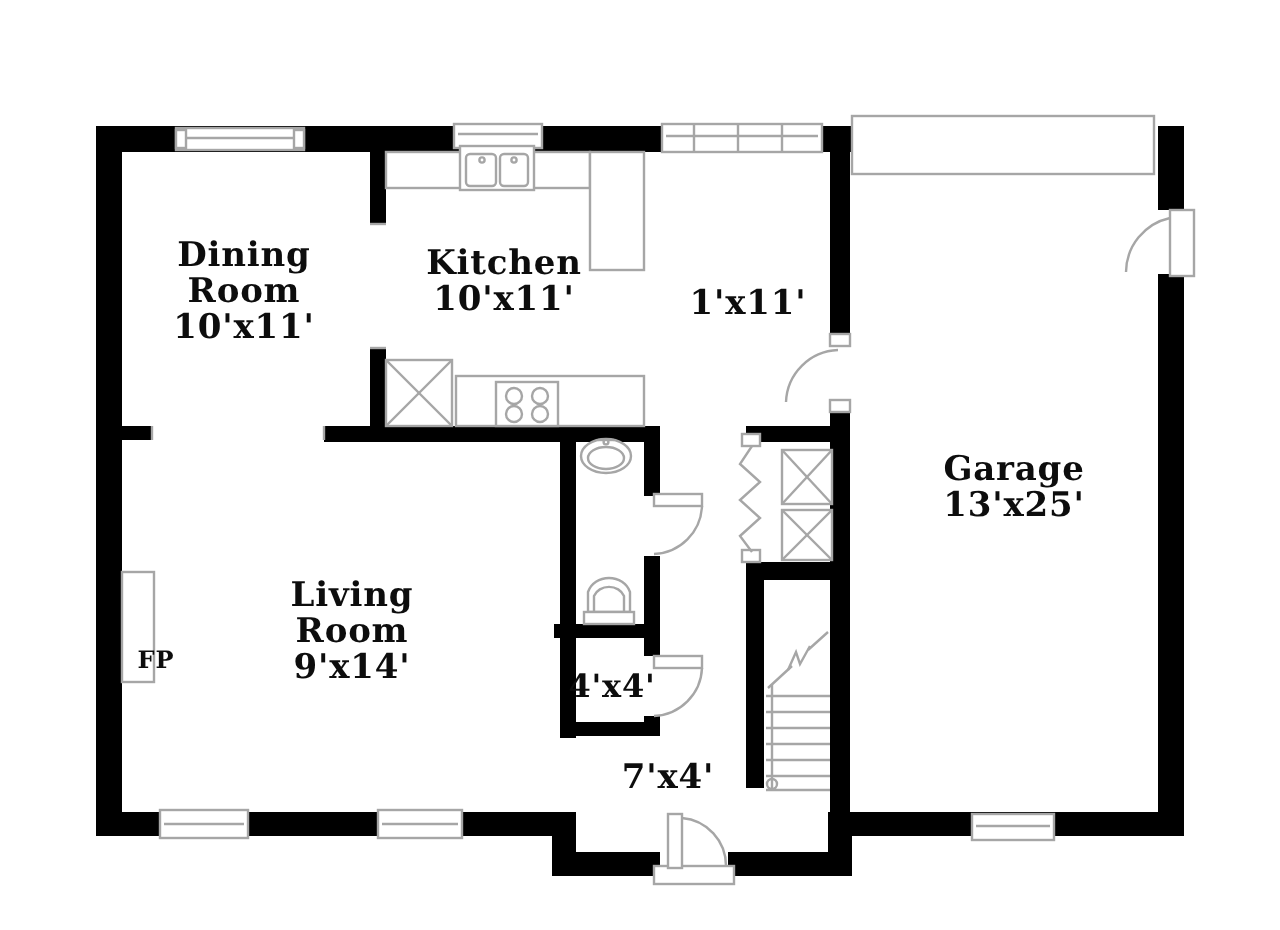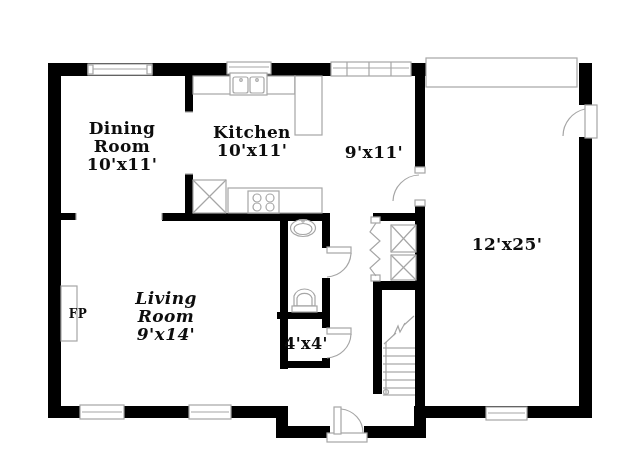--- a/index.html
+++ b/index.html
@@ -208,34 +208,36 @@
     <div>Dining Room</div>
     <div class="dims">10'x11'</div>
   </div>
 
   <div class="room-label" style="left:252px;top:127px;width:110px;">
     <div>Kitchen</div>
     <div class="dims">10'x11'</div>
   </div>
 
   <div class="room-label" style="left:374px;top:138px;width:100px;">
-    <div class="dims">9'x11'</div>
+    <div class="dims">1'x11'</div>
   </div>
 
   <div class="room-label" style="left:507px;top:230px;width:110px;">
-    <div class="dims">12'x25'</div>
-  </div>
-
-  <div class="room-label" style="left:166px;top:302px;width:76px;font-style:italic;">
+    <div>Garage</div>
+    <div class="dims">13'x25'</div>
+  </div>
+
+  <div class="room-label" style="left:176px;top:302px;width:76px;">
     <div>Living Room</div>
     <div class="dims">9'x14'</div>
   </div>
 
   <div class="room-label" style="left:306px;top:330px;width:60px;font-size:16px;">
     <div class="dims">4'x4'</div>
   </div>
 
   <div class="room-label" style="left:334px;top:375px;width:90px;">
-  </div>
-
-  <div class="fp-label" style="left:69px;top:300px;padding-left:18px;">FP</div>
+    <div class="dims">7'x4'</div>
+  </div>
+
+  <div class="fp-label" style="left:69px;top:316px;padding-left:18px;">FP</div>
 
 </div>
 
 </body></html>

